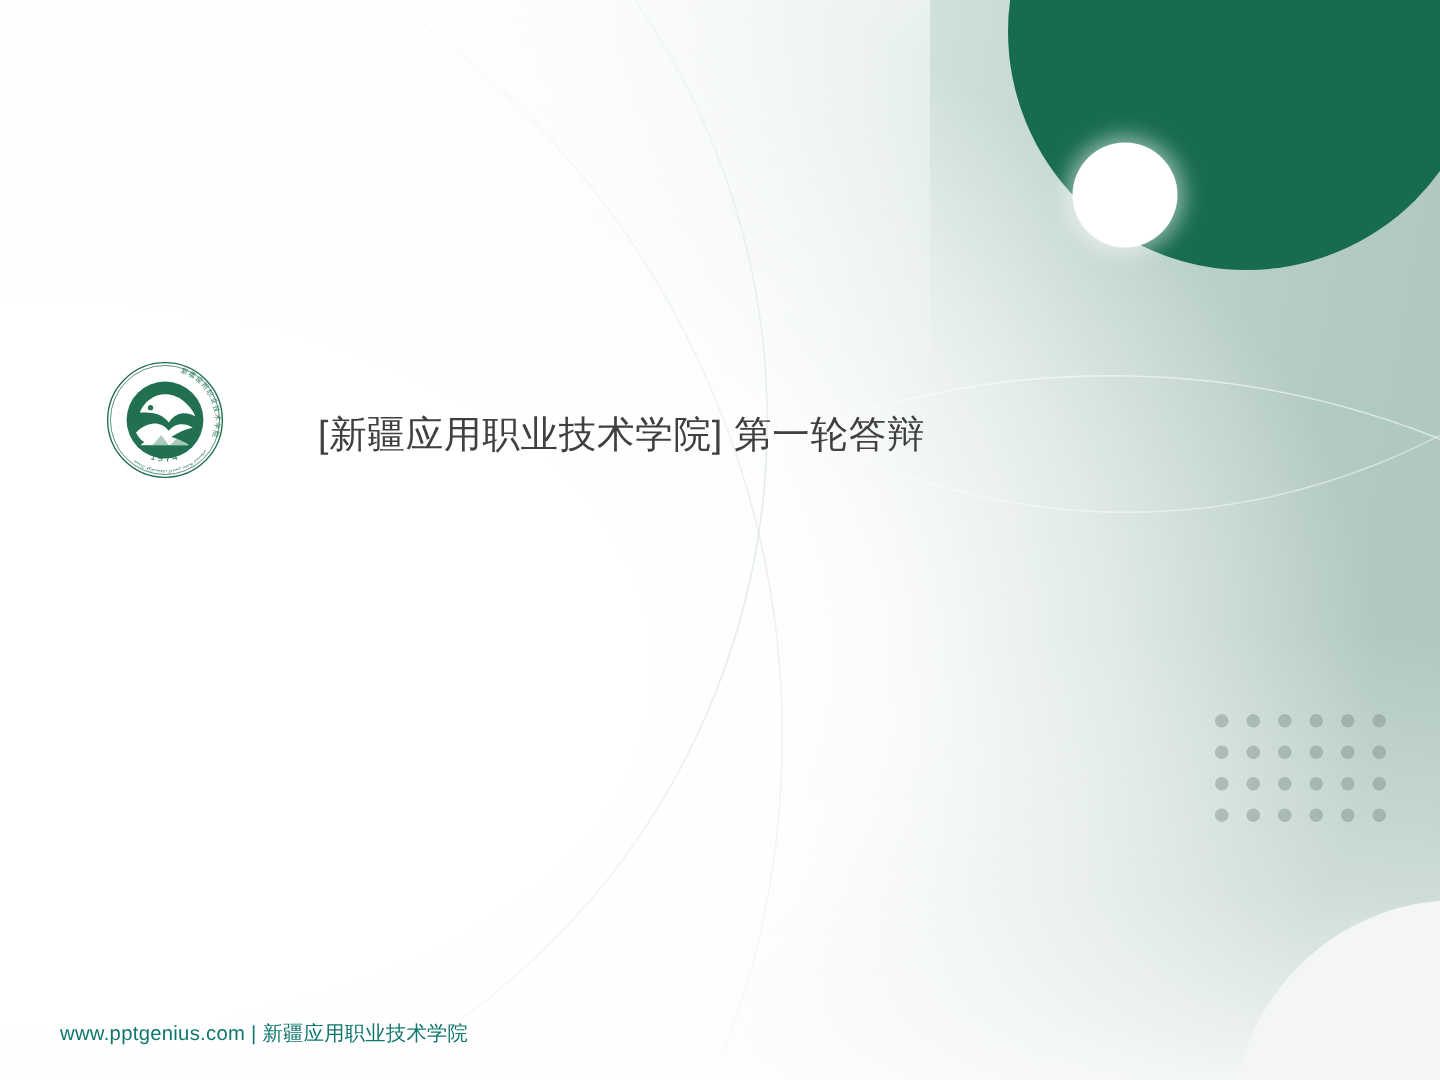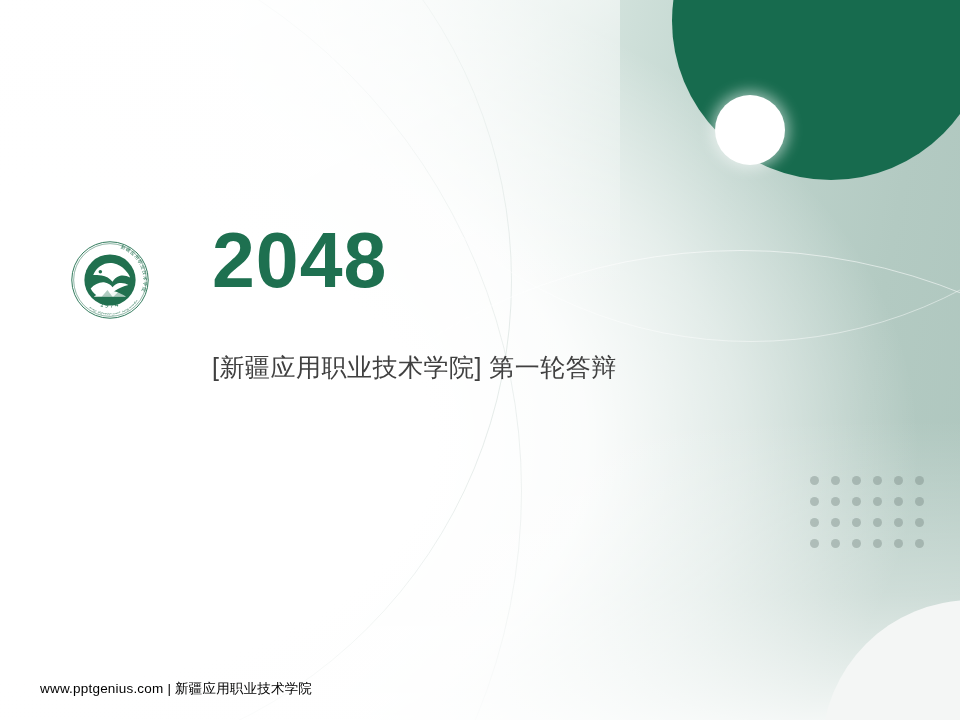--- a/index.html
+++ b/index.html
@@ -176,21 +176,21 @@
     line-height: 1.72;
   }
   .meta div { margin: 0; }
 
   
   .footer {
     position: absolute;
     left: 40px;
     bottom: 22px;
     font-size: 13.5px;
-    color: #000000;
+    color: #0f766e;
     letter-spacing: 0.2px;
     text-align: center;
   }
 </style>
 </head>
 <body>
 
 <div class="slide">
 
   <div class="bg-base"></div>
@@ -274,21 +274,20 @@
         <textPath href="#ringOuter" startOffset="60%">شىنجاڭ قوللىنىشچان كەسپىي تېخنىكا ئىنستىتۇتى</textPath>
       </text>
 
       <text font-size="7.2" fill="#21704f" letter-spacing="1.6" text-anchor="middle" font-family="&quot;DejaVu Sans&quot;, sans-serif">
         <textPath href="#ringBottom" startOffset="50%">1974</textPath>
       </text>
     </svg>
   </div>
 
   <div class="title-block">
-    <div class="title-year">2048</div>
 
     <div class="subtitle">[新疆应用职业技术学院] 第一轮答辩</div>
 
     <div class="meta">
     </div>
   </div>
 
   <div class="footer">www.pptgenius.com | 新疆应用职业技术学院</div>
 
 </div>

